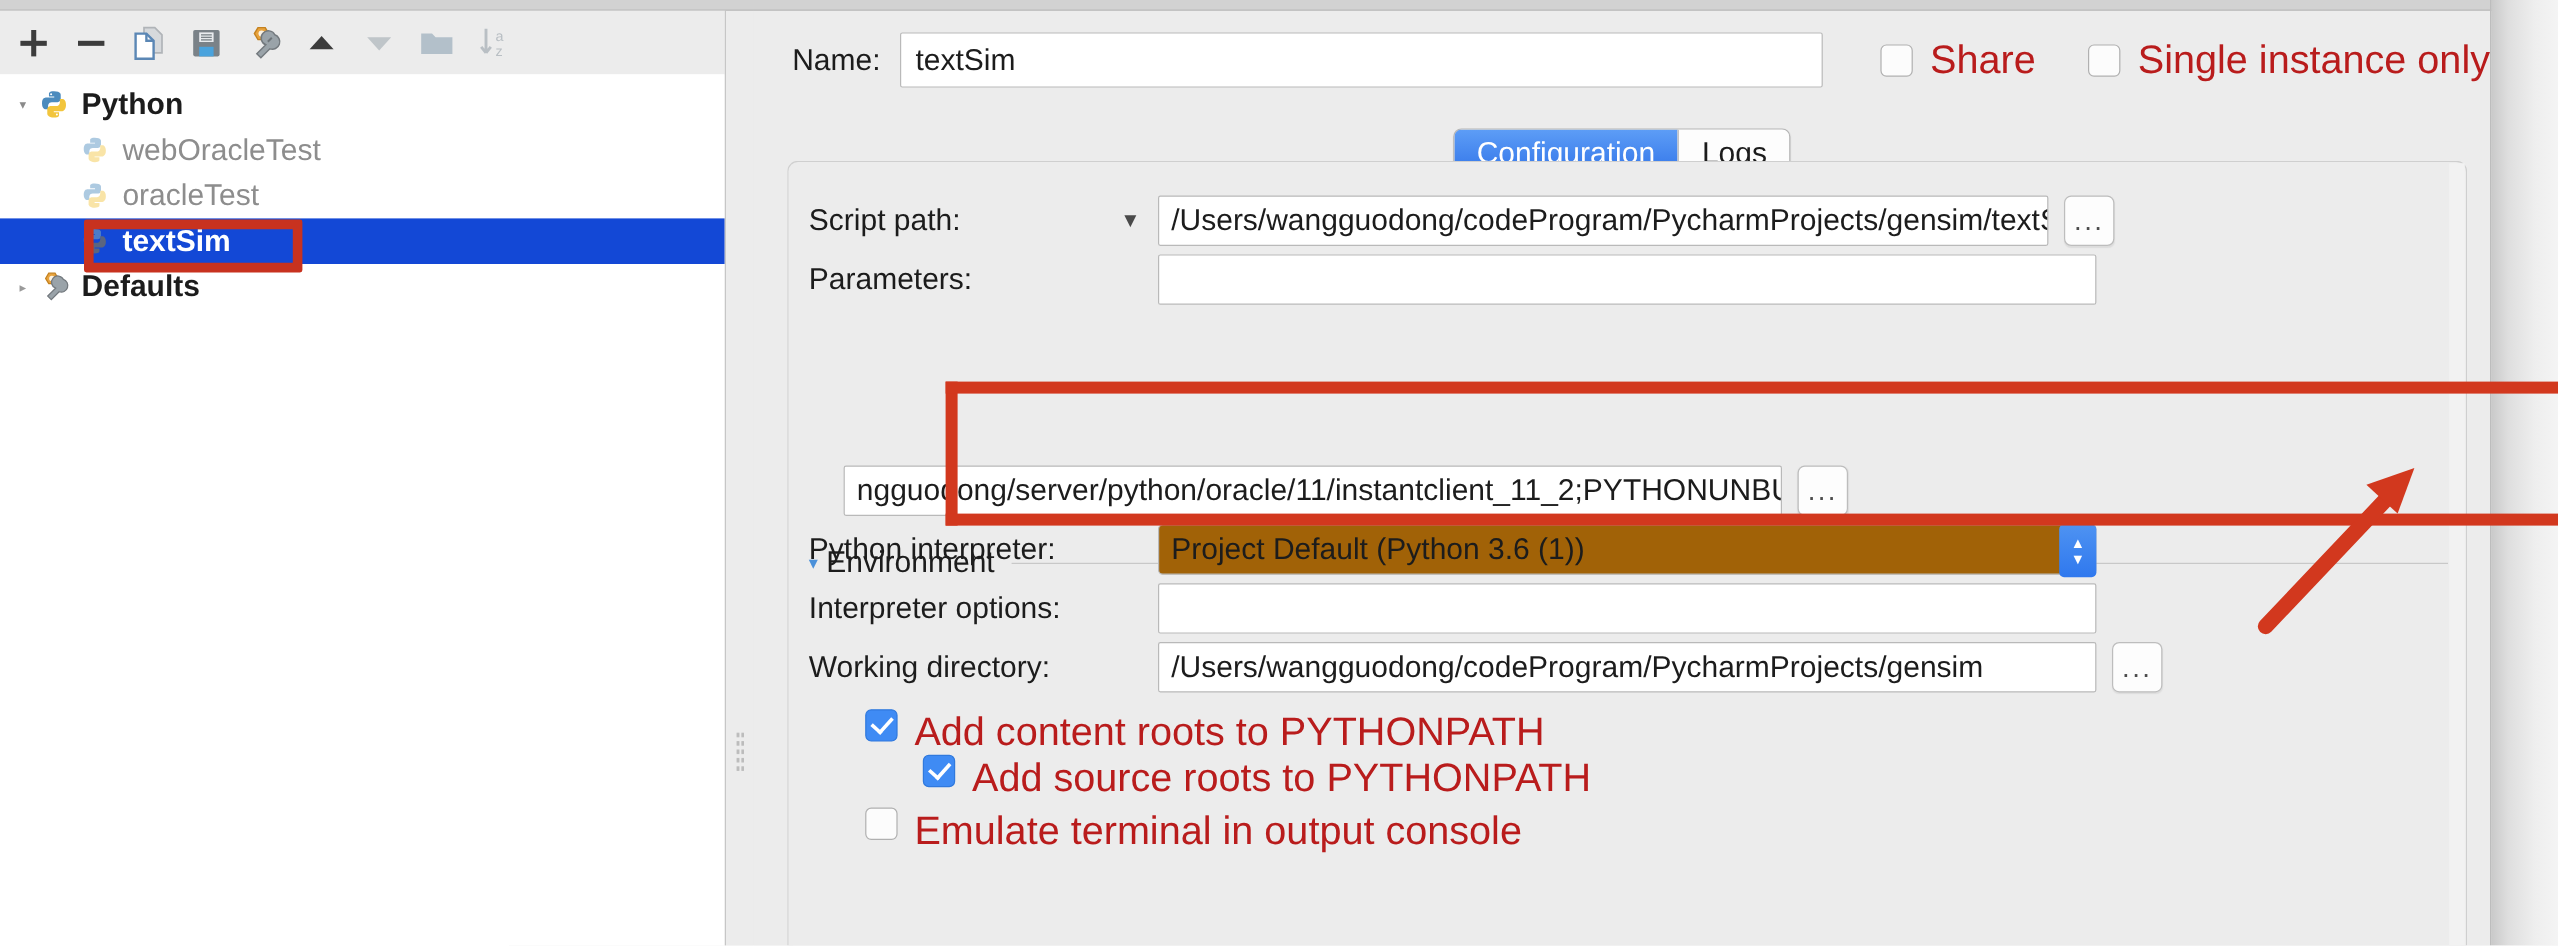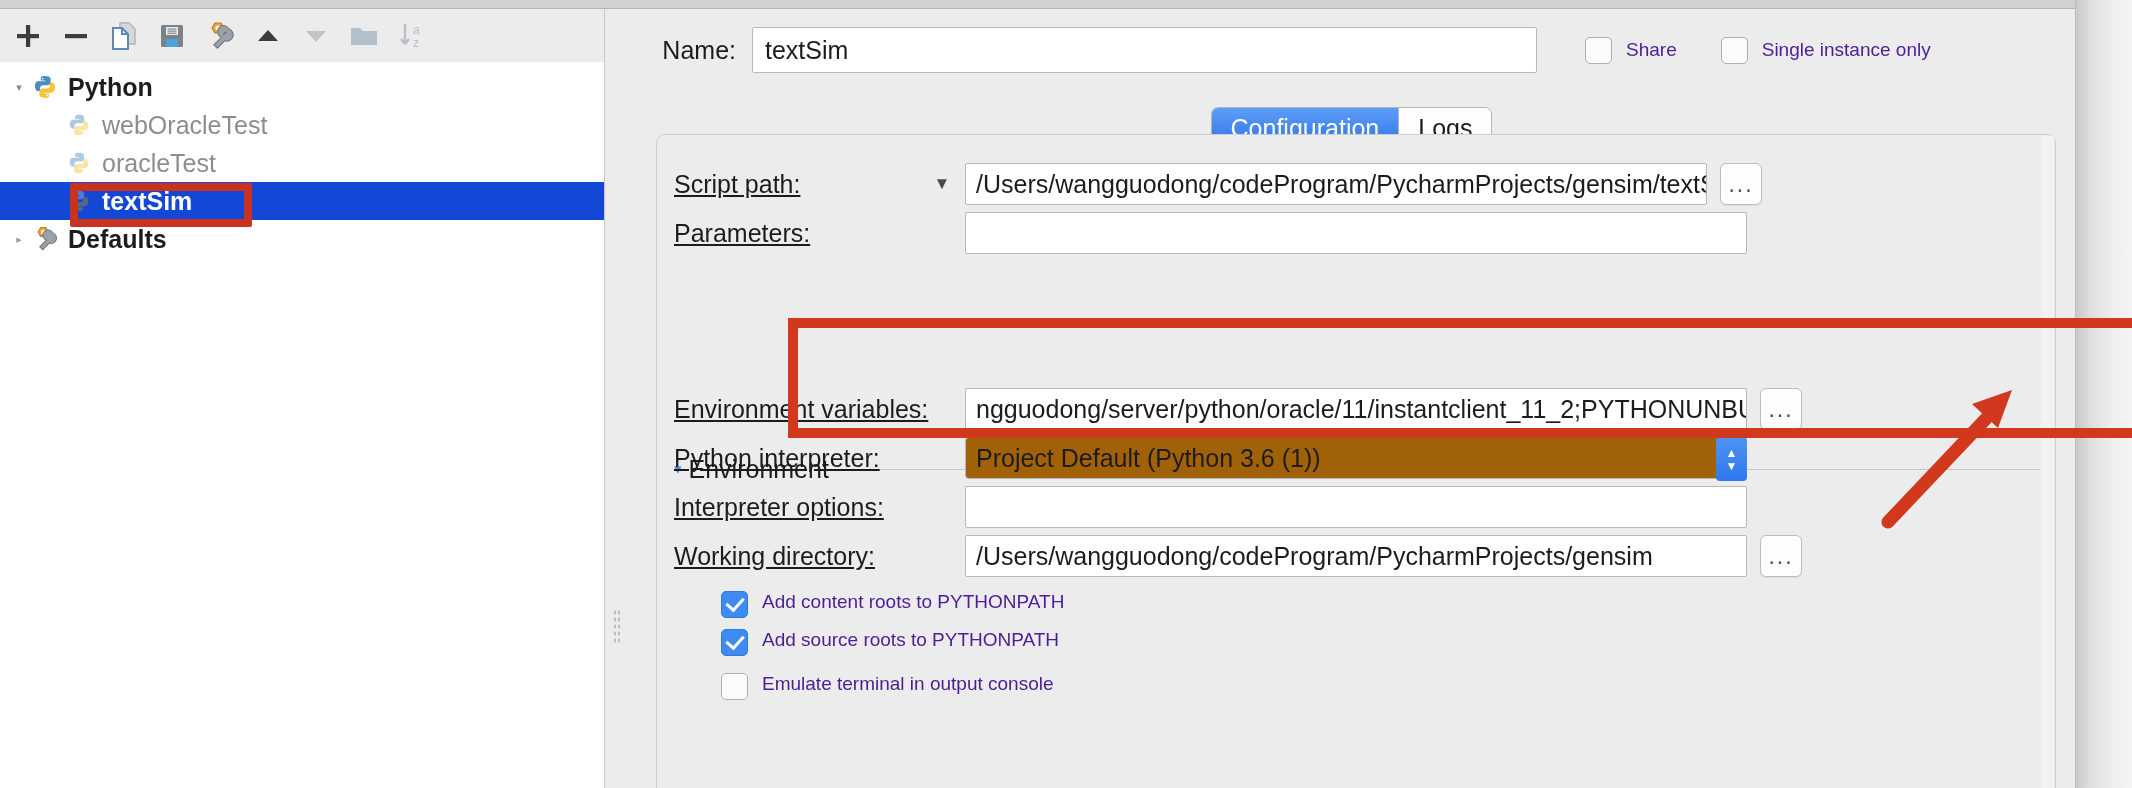--- a/index.html
+++ b/index.html
@@ -106,21 +106,21 @@
     width: 27px; height: 27px; border-radius: 5px;
     border: 1px solid #b0b0b0; background: #fcfcfc; flex: 0 0 27px;
     display: flex; align-items: center; justify-content: center;
   }
   .cb.checked { background: #3f8bf4; border-color: #3079dd; }
   .cb.checked::after {
     content: ""; display: block; width: 8px; height: 14px;
     border: solid #ffffff; border-width: 0 3px 3px 0;
     transform: rotate(42deg) translate(-1px, -2px);
   }
-  .cb-text { font-size: 19px; color: #4c1d95; white-space: nowrap; }
+  .cb-text { font-size: 33px; color: #b91c1c; white-space: nowrap; }
 
   
   .tabs-wrap {
     position: absolute; left: 0; top: 98px; width: 1447px;
     display: flex; justify-content: center;
   }
   .segmented {
     display: flex; height: 42px; border-radius: 7px; overflow: hidden;
     border: 1px solid #b5b5b5;
     box-shadow: 0 1px 1px rgba(0,0,0,0.10);
@@ -145,21 +145,21 @@
   .scroll-track {
     position: absolute; right: 1px; top: 1px; width: 13px; height: 652px;
     background: #f2f2f2;
   }
 
   .field-row {
     position: absolute; display: flex; align-items: center; left: 0; width: 1400px;
   }
   .field-label {
     width: 262px; text-align: left; padding-left: 17px;
-    font-size: 25px; color: #1c1c1c; white-space: nowrap; text-decoration: underline;
+    font-size: 25px; color: #1c1c1c; white-space: nowrap;
   }
   .dd-caret {
     width: 46px; text-align: center; color: #4a4a4a; font-size: 17px;
     flex: 0 0 46px;
   }
   .txt {
     height: 42px; background: #ffffff;
     border: 1px solid #b9b9b9; border-radius: 2px;
     font-size: 25px; color: #1c1c1c; padding: 0 10px;
     display: flex; align-items: center; white-space: nowrap; overflow: hidden;
@@ -407,21 +407,20 @@
         <span class="txt xwide"></span>
       </div>
 
       <div class="env-header">
         <span class="env-tri">▾</span>
         <span class="env-title">Environment</span>
         <span class="env-rule"></span>
       </div>
 
       <div class="field-row" style="top:253px;">
-        <span class="field-label">Environment variables:</span>
         <span class="dd-caret"></span>
         <span class="txt xwide">ngguodong/server/python/oracle/11/instantclient_11_2;PYTHONUNBUFFERED=1</span>
         <span class="browse">...</span>
       </div>
 
       <div class="field-row" style="top:302px;">
         <span class="field-label">Python interpreter:</span>
         <span class="dd-caret"></span>
         <span class="combo">
           <span>Project Default (Python 3.6 (1))</span>
@@ -443,21 +442,21 @@
         <span class="dd-caret"></span>
         <span class="txt xwide">/Users/wangguodong/codeProgram/PycharmProjects/gensim</span>
         <span class="browse">...</span>
       </div>
 
       <div class="cbrow" style="top:456px;">
         <span class="cb checked"></span>
         <span class="cb-text">Add content roots to PYTHONPATH</span>
       </div>
 
-      <div class="cbrow" style="top:494px;">
+      <div class="cbrow" style="top:494px;margin-left:48px;">
         <span class="cb checked"></span>
         <span class="cb-text">Add source roots to PYTHONPATH</span>
       </div>
 
       <div class="cbrow" style="top:538px;">
         <span class="cb"></span>
         <span class="cb-text">Emulate terminal in output console</span>
       </div>
 
     </div>

